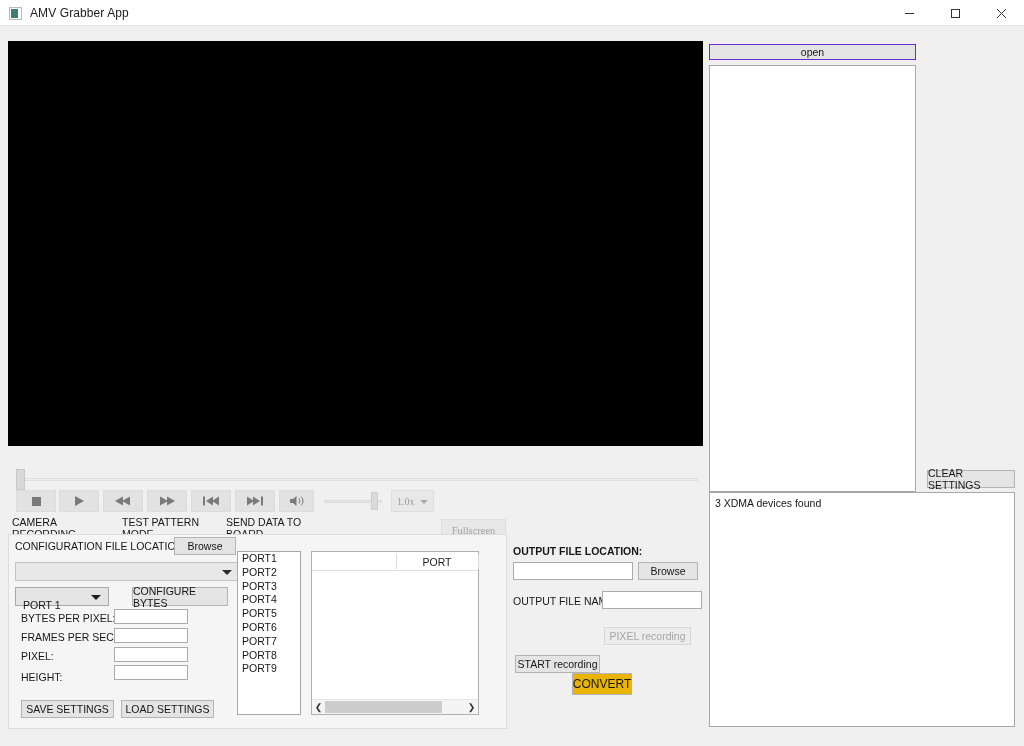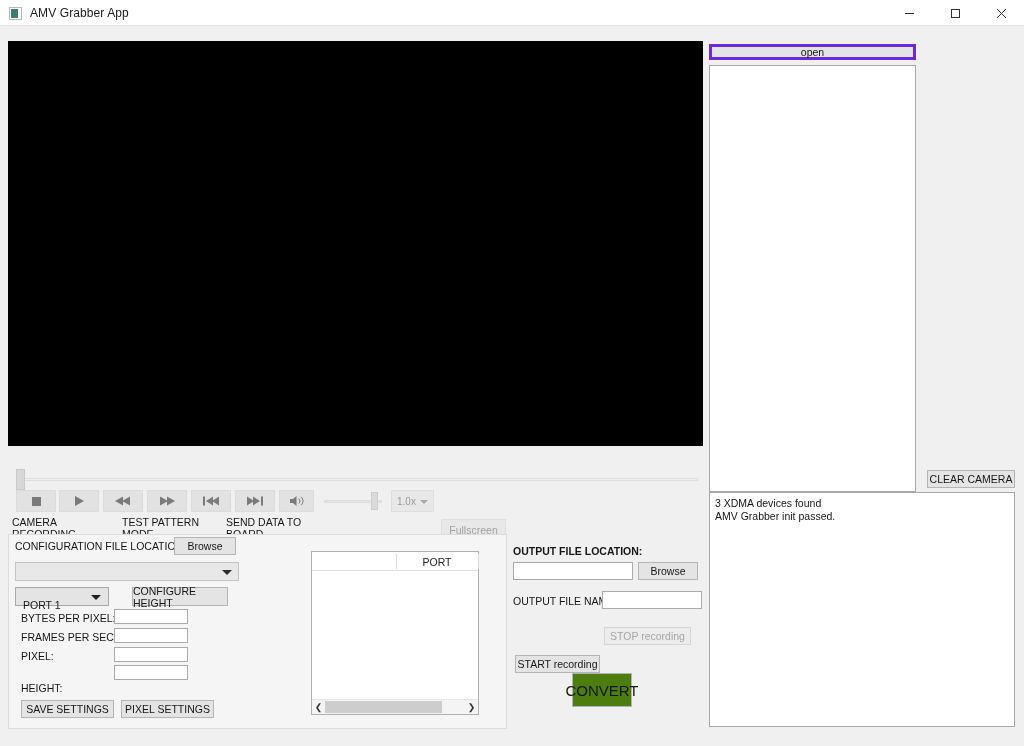--- a/index.html
+++ b/index.html
@@ -58,21 +58,21 @@
   #seek-track {
     position: absolute; left: 9px; top: 9px; width: 681px; height: 3px;
     background: #efefef; border: 1px solid #dedede;
   }
   #seek-handle {
     position: absolute; left: 8px; top: 0px; width: 9px; height: 21px;
     background: #d8d8d8; border: 1px solid #c8c8c8;
   }
 
   #controls {
-    position: absolute; left: 8px; top: 464px; width: 696px; height: 24px;
+    position: absolute; left: 8px; top: 464px; width: 696px; height: 24px; font-family: Liberation Serif, serif;
   }
   .mbtn {
     position: absolute; top: 0; height: 22px; width: 40px;
     background: #e2e2e2; border: 1px solid #dcdcdc;
     display: flex; align-items: center; justify-content: center;
   }
   .mbtn svg { display: block; fill: #7a7a7a; }
   #btn-stop { left: 8px; }
   #btn-play { left: 51px; }
   #btn-rew  { left: 95px; }
@@ -163,21 +163,21 @@
     position: absolute; right: 7px; top: 7px;
     width: 0; height: 0;
     border-left: 5px solid transparent; border-right: 5px solid transparent;
     border-top: 5px solid #1f1f1f;
   }
   #btn-configure { left: 123px; top: 52px; width: 96px; height: 19px; }
 
   #lbl-bpp   { left: 12px; top: 77px; }
   #lbl-fps   { left: 12px; top: 96px; }
   #lbl-width { left: 12px; top: 115px; }
-  #lbl-height{ left: 12px; top: 147px; }
+  #lbl-height{ left: 12px; top: 136px; }
   #in-bpp    { left: 105px; top: 74px; width: 74px; height: 15px; }
   #in-fps    { left: 105px; top: 93px; width: 74px; height: 15px; }
   #in-width  { left: 105px; top: 112px; width: 74px; height: 15px; }
   #in-height { left: 105px; top: 130px; width: 74px; height: 15px; }
 
   #btn-save { left: 12px; top: 165px; width: 93px; height: 18px; }
   #btn-load { left: 112px; top: 165px; width: 93px; height: 18px; }
 
   
   #portlist {
@@ -224,26 +224,26 @@
   }
 
   
   #lbl-outloc  { position: absolute; left: 513px; top: 519px; font-size: 10.5px; color: #161616; font-weight: bold; }
   #in-outloc   { position: absolute; left: 513px; top: 536px; width: 120px; height: 18px; background:#fff; border:1px solid #ababab; }
   #btn-browse-out { position: absolute; left: 638px; top: 536px; width: 60px; height: 18px; background:#e4e4e4; border:1px solid #b4b4b4; font-size:10.5px; color:#161616; display:flex; align-items:center; justify-content:center; }
   #lbl-outname { position: absolute; left: 513px; top: 569px; font-size: 10.5px; color: #161616; }
   #in-outname  { position: absolute; left: 602px; top: 565px; width: 100px; height: 18px; background:#fff; border:1px solid #ababab; }
   #btn-start   { position: absolute; left: 515px; top: 601px; width: 85px; height: 18px; background:#e4e4e4; border:1px solid #b4b4b4; font-size:10.5px; color:#161616; display:flex; align-items:center; justify-content:center;margin-top:28px; }
   #btn-stoprec { position: absolute; left: 604px; top: 601px; width: 87px; height: 18px; background:#ececec; border:1px solid #d6d6d6; font-size:10.5px; color:#a6a6a6; display:flex; align-items:center; justify-content:center; }
-  #btn-convert { position: absolute; left: 572px; top: 647px; width: 60px; height: 34px; background:#4d7c0f; border:1px solid #b4b4b4; font-size:15px; color:#161616; display:flex; align-items:center; justify-content:center; }
+  #btn-convert { position: absolute; left: 572px; top: 647px; width: 60px; height: 22px; background:#eab308; border:1px solid #b4b4b4; font-size:12px; color:#161616; display:flex; align-items:center; justify-content:center; }
 
   
   #btn-open {
     position: absolute; left: 709px; top: 18px; width: 207px; height: 16px;
-    background: #e4e4e4; border: 3px solid #6d28d9;
+    background: #e4e4e4; border: 1px solid #6d28d9;
     font-size: 10.5px; color: #161616;
     display: flex; align-items: center; justify-content: center;
   }
   #filelist {
     position: absolute; left: 709px; top: 39px; width: 207px; height: 427px;
     background: #ffffff; border: 1px solid #a8a8a8;
   }
   #btn-clear {
     position: absolute; left: 927px; top: 444px; width: 88px; height: 18px;
     background: #e4e4e4; border: 1px solid #b4b4b4;
@@ -373,35 +373,46 @@
     <div class="btn" id="btn-browse-cfg">Browse</div>
 
     <div id="cfg-combo">
       <span id="cfg-caret"></span>
     </div>
 
     <div id="port-combo">
       <span id="port-combo-label">PORT 1</span>
       <span id="port-caret"></span>
     </div>
-    <div class="btn" id="btn-configure">CONFIGURE HEIGHT</div>
+    <div class="btn" id="btn-configure">CONFIGURE BYTES</div>
 
     <div class="lbl" id="lbl-bpp">BYTES PER PIXEL:</div>
     <div class="lbl" id="lbl-fps">FRAMES PER SECOND:</div>
     <div class="lbl" id="lbl-width">PIXEL:</div>
     <div class="lbl" id="lbl-height">HEIGHT:</div>
 
     <div class="txtbox" id="in-bpp"></div>
     <div class="txtbox" id="in-fps"></div>
     <div class="txtbox" id="in-width"></div>
     <div class="txtbox" id="in-height"></div>
 
     <div class="btn" id="btn-save">SAVE SETTINGS</div>
-    <div class="btn" id="btn-load">PIXEL SETTINGS</div>
-
+    <div class="btn" id="btn-load">LOAD SETTINGS</div>
+
+    <div id="portlist">
+        <div class="port-item">PORT1</div>
+        <div class="port-item">PORT2</div>
+        <div class="port-item">PORT3</div>
+        <div class="port-item">PORT4</div>
+        <div class="port-item">PORT5</div>
+        <div class="port-item">PORT6</div>
+        <div class="port-item">PORT7</div>
+        <div class="port-item">PORT8</div>
+        <div class="port-item">PORT9</div>
+      </div>
 
     <div id="porttable">
       <div id="pt-header">
         <div class="pt-div" id="pt-div1"></div>
         <div class="pt-div" id="pt-div2"></div>
         <div id="pt-title">PORT</div>
       </div>
       <div id="pt-scroll">
         <div id="pt-sc-left">❮</div>
         <div id="pt-sc-thumb"></div>
@@ -411,24 +422,23 @@
   </div>
 
   <div id="lbl-outloc">OUTPUT FILE LOCATION:</div>
   <div id="in-outloc"></div>
   <div id="btn-browse-out">Browse</div>
 
   <div id="lbl-outname">OUTPUT FILE NAME:</div>
   <div id="in-outname"></div>
 
   <div id="btn-start">START recording</div>
-  <div id="btn-stoprec">STOP recording</div>
+  <div id="btn-stoprec">PIXEL recording</div>
   <div id="btn-convert">CONVERT</div>
 
   <div id="btn-open">open</div>
   <div id="filelist"></div>
-  <div id="btn-clear">CLEAR CAMERA</div>
+  <div id="btn-clear">CLEAR SETTINGS</div>
   <div id="console">
       <div class="console-line">3 XDMA devices found</div>
-      <div class="console-line">AMV Grabber init passed.</div>
     </div>
 
 </div>
 
 </body></html>

